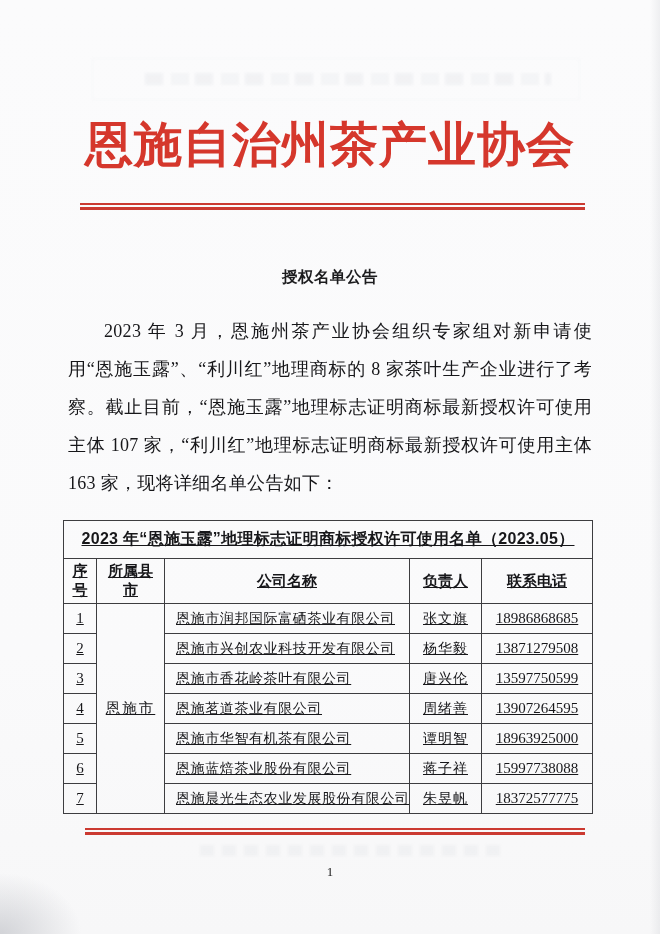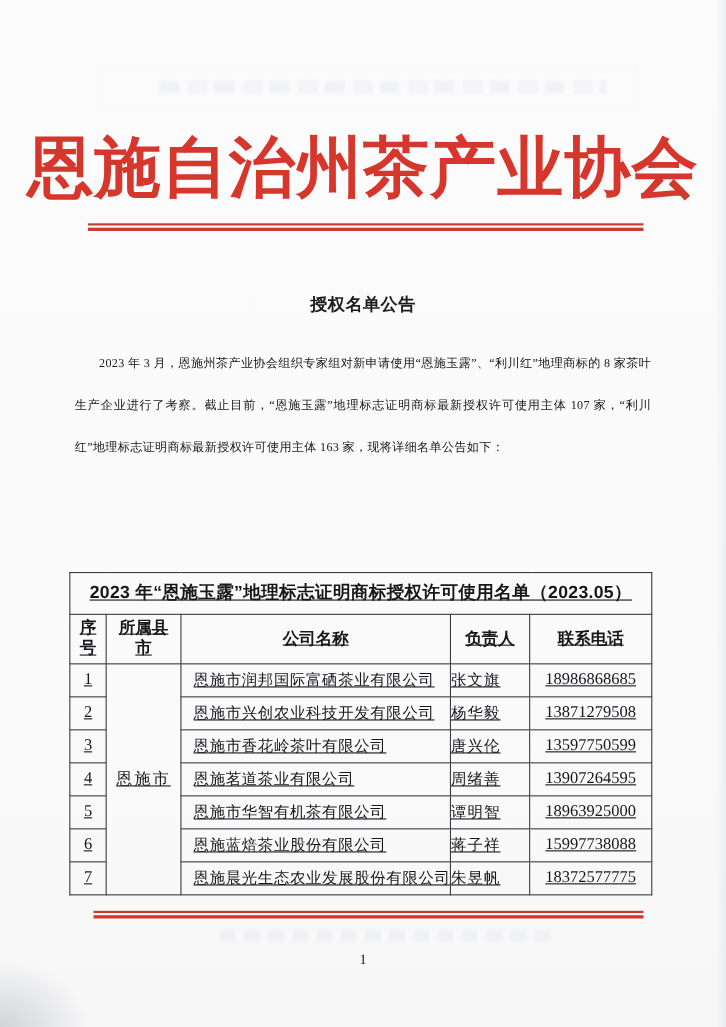--- a/index.html
+++ b/index.html
@@ -42,21 +42,21 @@
   }
   .edge-shadow-right{
     position:absolute;right:0;top:0;width:10px;height:100%;
     background:linear-gradient(90deg, rgba(180,183,190,0), rgba(180,183,190,.18));
     pointer-events:none;
   }
 
   .org-title{
     position:absolute;left:0;top:113px;width:100%;
     text-align:center;
-    font-size:60px;font-weight:bold;
+    font-size:48px;font-weight:bold;
     letter-spacing:1px;
     white-space:nowrap;
   }
   .rule{position:absolute;left:80px;width:505px;}
   .rule .r1{height:2px;}
   .rule .gap{height:2px;}
   .rule .r2{height:3px;}
   .rule-top{top:203px;}
   .rule-bottom{top:828px;left:85px;width:500px;}
 
@@ -64,21 +64,21 @@
     position:absolute;left:0;width:100%;text-align:center;
     font-family:"Liberation Sans","DejaVu Sans",sans-serif;
     font-weight:bold;font-size:15.5px;color:#1c1c1e;
     letter-spacing:.5px;white-space:nowrap;
   }
   .doc-subtitle.l1{top:229px;}
   .doc-subtitle.l2{top:267px;}
 
   .body-par{
     position:absolute;left:68px;top:312px;width:524px;
-    font-size:11px;line-height:38px;color:#17171a;
+    font-size:18px;line-height:38px;color:#17171a;
     text-align:justify;text-indent:2em;
     letter-spacing:.3px;
   }
 
   .section-heading{
     position:absolute;left:100px;top:497px;
     font-size:15px;font-weight:bold;color:#141416;
     letter-spacing:1.2px;white-space:nowrap;
   }
 
@@ -101,21 +101,21 @@
   }
   .auth-table th{
     height:44px;vertical-align:middle;text-align:center;
     font-family:"Liberation Sans","DejaVu Sans",sans-serif;
     font-weight:bold;font-size:15px;line-height:1.25;
     word-break:break-all;padding:0 6px;
   }
   .auth-table td.c-seq{text-align:center;font-size:15px;}
   .auth-table td.c-county{text-align:center;font-size:14.5px;letter-spacing:2px;}
   .auth-table td.c-company{text-align:left;padding-left:11px;font-size:14px;letter-spacing:.6px;white-space:nowrap;}
-  .auth-table td.c-person{font-size:14px;letter-spacing:1px;white-space:nowrap;}
+  .auth-table td.c-person{text-align:center;font-size:14px;letter-spacing:1px;white-space:nowrap;}
   .auth-table td.c-phone{text-align:center;font-size:15px;white-space:nowrap;}
   .auth-table tr.data-row{height:30px;}
 
   .page-number{
     position:absolute;left:0;top:864px;width:100%;text-align:center;
     font-size:13px;color:#222;
   }
 </style>
 </head>
 <body>

